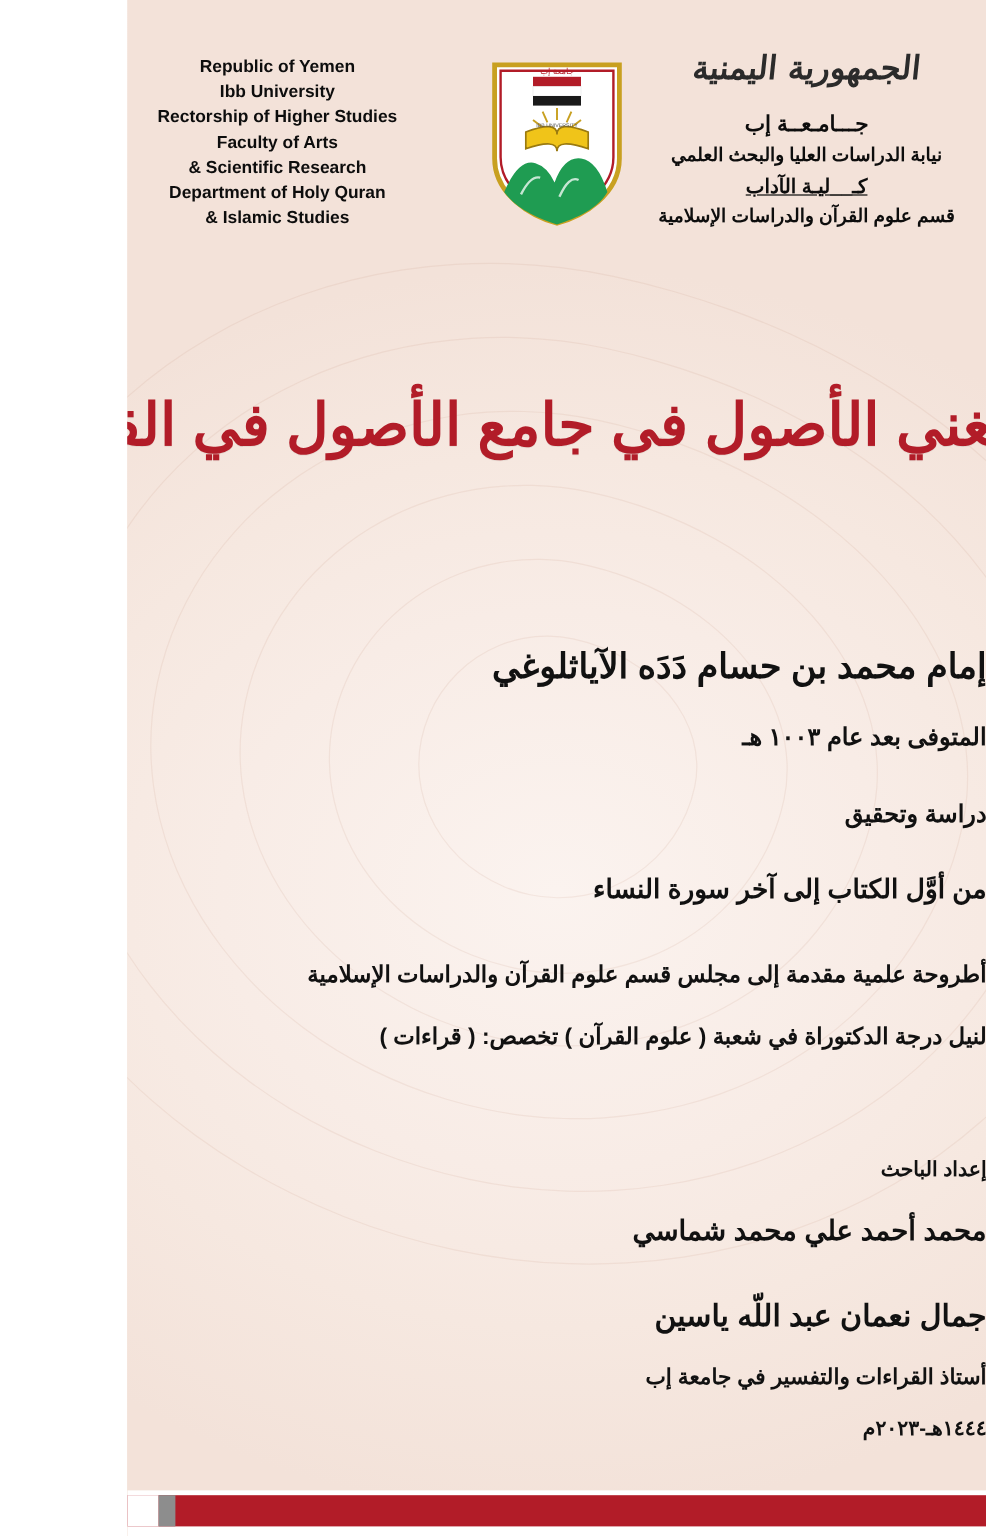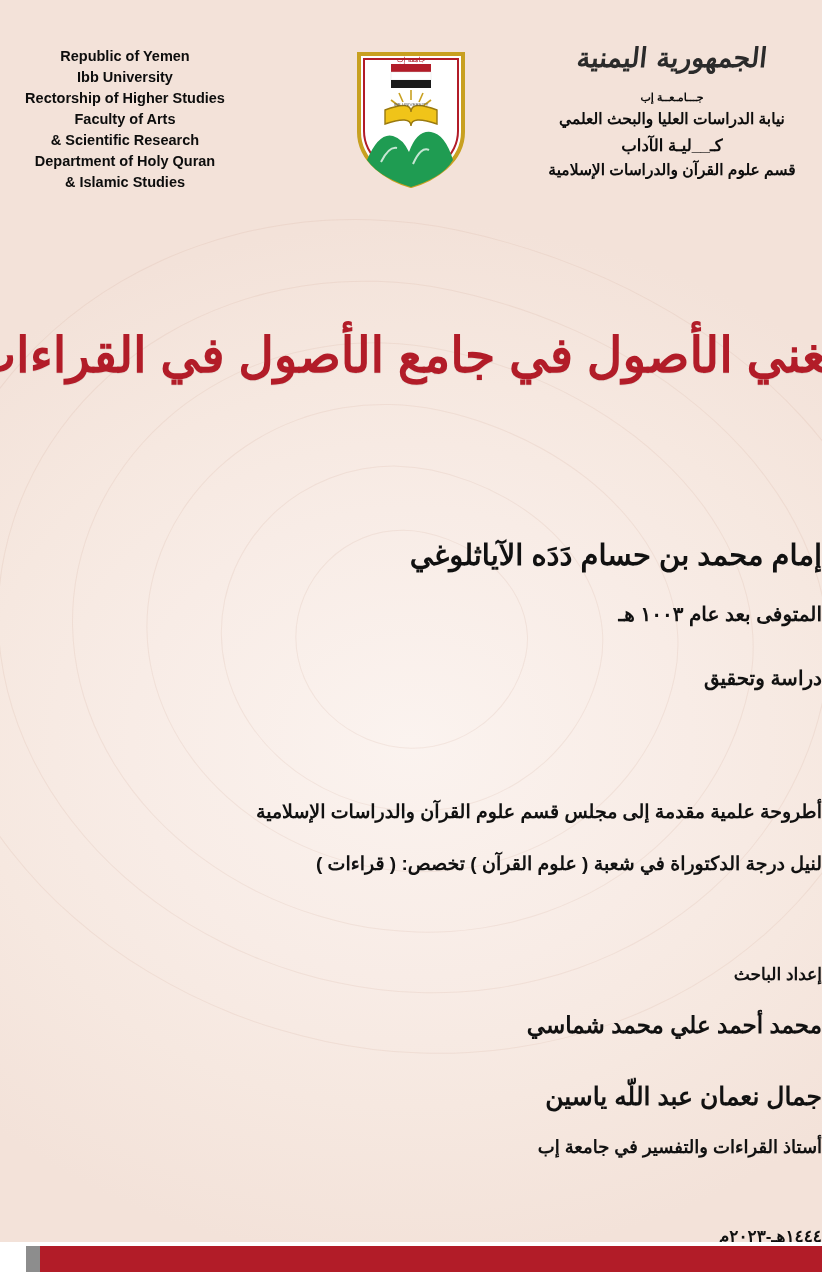--- a/index.html
+++ b/index.html
@@ -9,21 +9,21 @@
   body {
     width: 822px;
     height: 1280px;
     background: #ffffff;
     font-family: "Liberation Sans", sans-serif;
     overflow: hidden;
   }
 
   .page {
     position: relative;
-    width: 822px;
+    width: 716px;
     height: 1280px;
     background:
       radial-gradient(ellipse 620px 520px at 50% 58%, #fbf3ef 0%, #f8ece6 45%, #f6e8e0 70%, #f3e2d9 100%),
       linear-gradient(180deg, #ffffff 0%, #fdf7f3 12%, #f7ebe4 40%, #f6e9e1 70%, #f5e7de 100%);
     overflow: hidden;
   }
 
   
   .ornament {
     position: absolute;
@@ -90,23 +90,23 @@
   }
   .hdr-right .calligraphy {
     font-family: "DejaVu Serif", serif;
     font-size: 27px;
     color: #2b2b2b;
     letter-spacing: -1px;
     margin-bottom: 10px;
     white-space: nowrap;
     transform: skewX(-6deg);
   }
-  .hdr-right .l1 { font-size: 11px; letter-spacing: 4px; }
+  .hdr-right .l1 { font-size: 18px; letter-spacing: 4px; }
   .hdr-right .l2 { font-size: 15.5px; }
-  .hdr-right .l3 { font-size: 16.5px; letter-spacing: 4px; }
+  .hdr-right .l3 { font-size: 16.5px; letter-spacing: 4px; text-decoration: underline; }
   .hdr-right .l4 { font-size: 15.5px; white-space: nowrap; }
 
   
   .title-main {
     position: absolute;
     top: 325px;
     left: -30px;
     right: -30px;
     text-align: center;
     color: #b21c28;
@@ -140,21 +140,21 @@
   .death       { top: 602px; font-size: 20px; }
   .study       { top: 666px; font-size: 20px; }
   .scope       { top: 728px; font-size: 22px; letter-spacing: 1px; }
   .thesis1     { top: 800px; font-size: 19px; }
   .thesis2     { top: 852px; font-size: 19px; }
   .prep-label  { top: 964px; font-size: 17px; }
   .researcher  { top: 968px; font-size: 23px; letter-spacing: 1px; margin-top: 44px; }
   .sup-label   { top: 1032px; font-size: 19px; letter-spacing: 2px; }
   .supervisor  { top: 1082px; font-size: 25px; letter-spacing: 1px; }
   .sup-title   { top: 1136px; font-size: 18px; }
-  .year        { top: 1226px; font-size: 17px; letter-spacing: 1px; }
+  .year        { top: 1180px; font-size: 17px; letter-spacing: 1px; }
 
   
   .footer-bar {
     position: absolute;
     left: 0; right: 0;
     bottom: 0;
     height: 38px;
     background: #ffffff;
   }
   .footer-bar .red {
@@ -247,20 +247,21 @@
       <div class="l4">قسم علوم القرآن والدراسات الإسلامية</div>
     </div>
   </div>
 
   <div class="title-main">مغني الأصول في جامع الأصول في القراءات</div>
 
 
   <div class="line author">إمام محمد بن حسام دَدَه الآياثلوغي</div>
   <div class="line death">المتوفى بعد عام ١٠٠٣ هـ</div>
   <div class="line study">دراسة وتحقيق</div>
+  <div class="line scope">من أوَّل الكتاب إلى آخر سورة النساء</div>
 
   <div class="line thesis2">لنيل درجة الدكتوراة في شعبة ( علوم القرآن ) تخصص: ( قراءات )</div>
   <div class="line thesis1">أطروحة علمية مقدمة إلى مجلس قسم علوم القرآن والدراسات الإسلامية</div>
 
   <div class="line prep-label">إعداد الباحث</div>
   <div class="line researcher">محمد أحمد علي محمد شماسي</div>
 
   <div class="line supervisor">جمال نعمان عبد اللّه ياسين</div>
   <div class="line sup-title">أستاذ القراءات والتفسير في جامعة إب</div>
 

